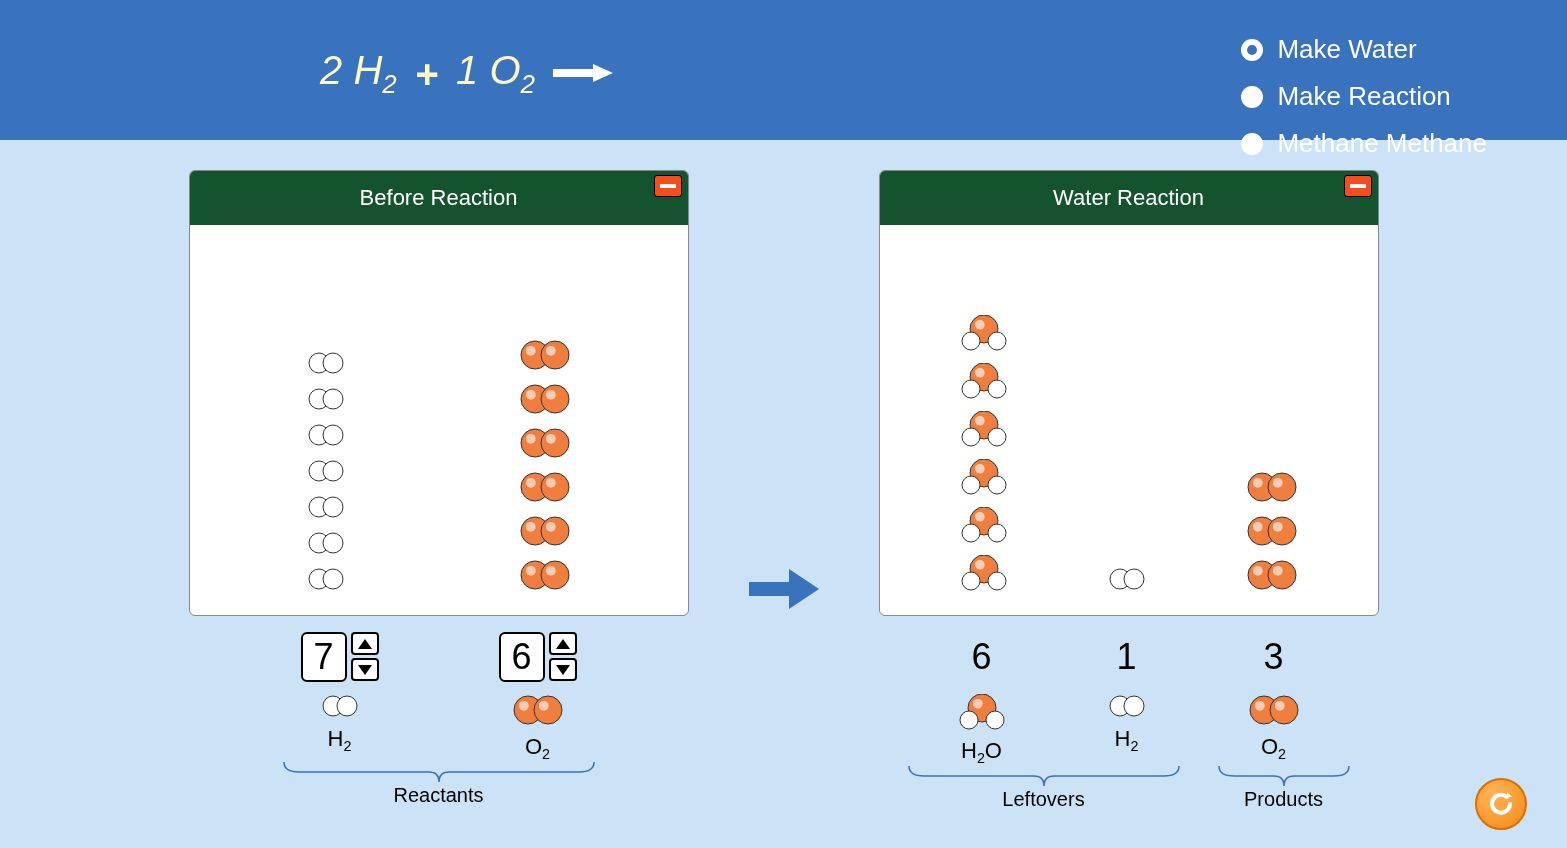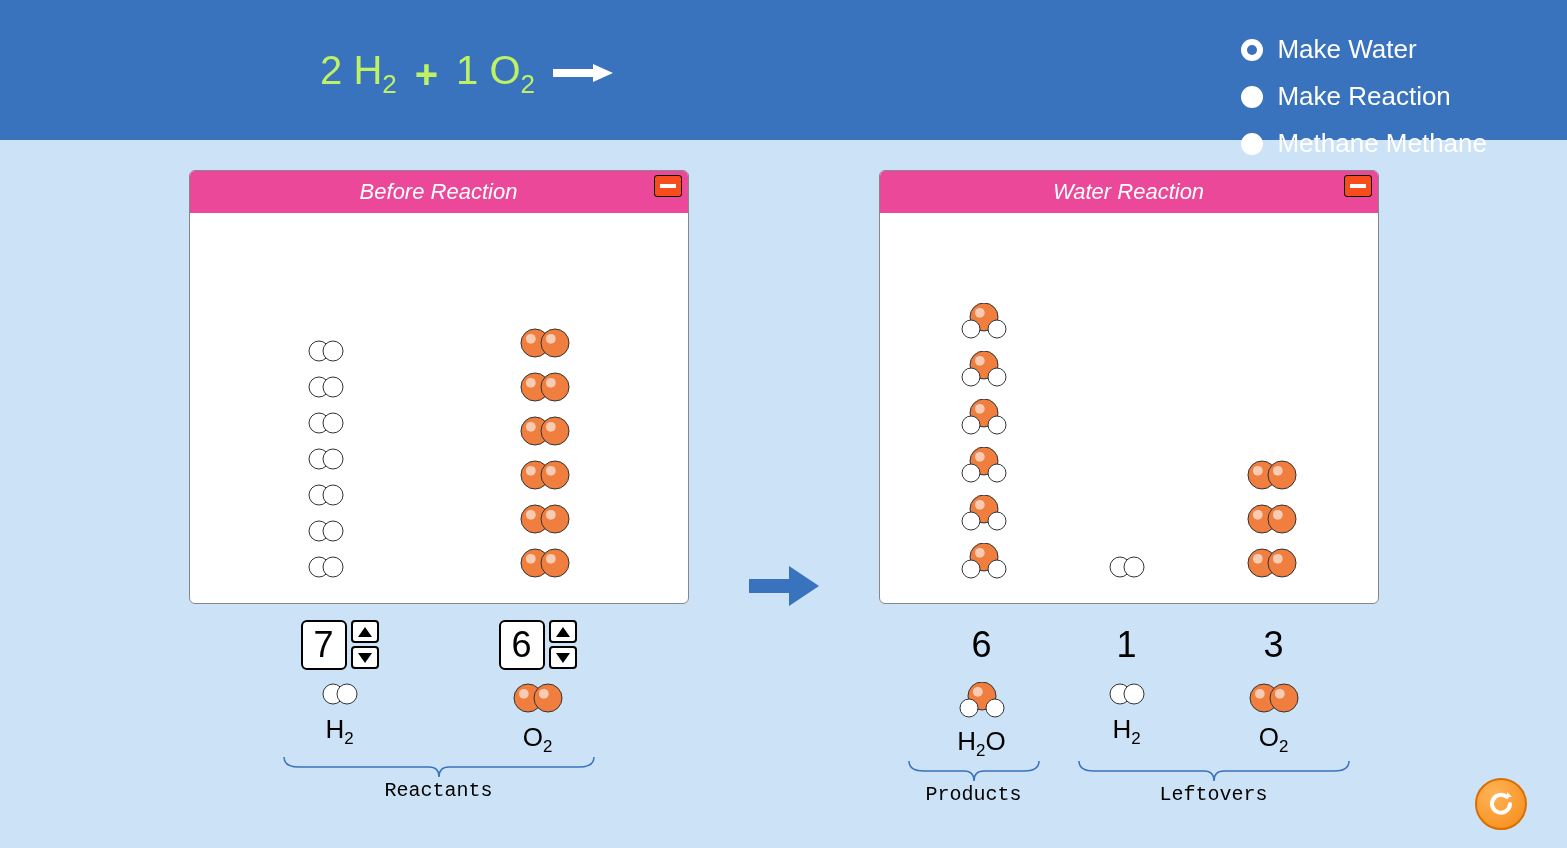--- a/index.html
+++ b/index.html
@@ -13,28 +13,29 @@
     position: relative;
   }
   .header {
     background: #3972bd;
     height: 140px;
     display: flex;
     align-items: center;
     position: relative;
   }
   .equation {
-    color: #bef264;
+    color: #fef9c3;
     font-size: 40px;
     position: absolute;
     left: 320px;
     top: 48px;
     display: flex;
     align-items: center;
     gap: 18px;
+    font-style: italic;
   }
   .equation .sub { font-size: 0.65em; vertical-align: sub; }
   .arrow-eq {
     display: inline-block;
   }
   .reaction-list {
     position: absolute;
     right: 80px;
     top: 18px;
     color: #fff;
@@ -60,27 +61,26 @@
   }
   .panel-wrap { display: flex; flex-direction: column; align-items: center; }
   .panel {
     width: 500px;
     background: #fff;
     border: 1px solid #888;
     border-radius: 6px;
     overflow: hidden;
   }
   .panel-header {
-    background: #ec4899;
+    background: #14532d;
     color: #fff;
     font-size: 22px;
     text-align: center;
-    padding: 8px 0;
+    padding: 14px 0;
     position: relative;
-    font-style: italic;
   }
   .collapse-btn {
     position: absolute;
     right: 6px; top: 4px;
     width: 28px; height: 22px;
     background: #f94c1c;
     border: 1px solid #000;
     border-radius: 3px;
     display: flex; align-items: center; justify-content: center;
     cursor: pointer;
@@ -121,32 +121,32 @@
     width: 28px; height: 23px;
     border: 2px solid #000; border-radius: 4px;
     background: #fff; display: flex; align-items: center; justify-content: center;
     cursor: pointer;
   }
   .sp-btn.up::after { content: ""; border-left: 7px solid transparent; border-right: 7px solid transparent; border-bottom: 10px solid #000; }
   .sp-btn.down::after { content: ""; border-left: 7px solid transparent; border-right: 7px solid transparent; border-top: 10px solid #000; }
 
   .count-static { font-size: 36px; height: 50px; display:flex; align-items:center; justify-content:center;}
   .legend-icon { margin-top: 12px; }
-  .legend-label { font-size: 26px; margin-top: 4px; }
+  .legend-label { font-size: 22px; margin-top: 4px; }
   .legend-label .sub { font-size: 0.65em; vertical-align: sub; }
 
   .bracket-row { margin-top: 0px; position: relative; width: 100%; display:flex; justify-content:center;}
   .bracket {
     position: relative;
     text-align: center;
     font-size: 20px;
     color: #000;
   }
   .bracket svg { display: block; }
-  .bracket-label { margin-top: 2px; font-family: Liberation Mono, monospace; }
+  .bracket-label { margin-top: 2px; }
 
   .reset-btn {
     position: absolute;
     right: 40px;
     bottom: 18px;
     width: 52px; height: 52px;
     border-radius: 50%;
     background: radial-gradient(circle at 35% 30%, #ffb457, #f58a17);
     border: 2px solid #d96f00;
     display: flex; align-items: center; justify-content: center;
@@ -445,30 +445,30 @@
               <circle cx="17" cy="16" r="14" fill="#ef7e3f" stroke="#333" stroke-width="1"></circle>
               <circle cx="12.8" cy="11.8" r="4.8999999999999995" fill="rgba(255,255,255,0.6)"></circle>
               <circle cx="37" cy="16" r="14" fill="#ef7e3f" stroke="#333" stroke-width="1"></circle>
               <circle cx="32.8" cy="11.8" r="4.8999999999999995" fill="rgba(255,255,255,0.6)"></circle>
             </svg></div>
         <div class="legend-label"><span>O</span><span class="sub">2</span></div>
       </div>
     </div>
     <div class="bracket-row" style="gap:30px;">
       <div class="bracket">
+        <svg width="280" height="20" viewBox="0 0 280 20">
+            <path d="M5 0 Q5 10 20 10 L130 10 Q140 10 140 20 Q140 10 150 10 L260 10 Q275 10 275 0" stroke="#3972bd" fill="none" stroke-width="1.5"></path>
+          </svg>
+        <div class="bracket-label">Leftovers</div>
+      </div>
+      <div class="bracket">
         <svg width="140" height="20" viewBox="0 0 140 20">
             <path d="M5 0 Q5 10 20 10 L60 10 Q70 10 70 20 Q70 10 80 10 L120 10 Q135 10 135 0" stroke="#3972bd" fill="none" stroke-width="1.5"></path>
           </svg>
         <div class="bracket-label">Products</div>
-      </div>
-      <div class="bracket">
-        <svg width="280" height="20" viewBox="0 0 280 20">
-            <path d="M5 0 Q5 10 20 10 L130 10 Q140 10 140 20 Q140 10 150 10 L260 10 Q275 10 275 0" stroke="#3972bd" fill="none" stroke-width="1.5"></path>
-          </svg>
-        <div class="bracket-label">Leftovers</div>
       </div>
     </div>
   </div>
 
 </div>
 
 <div class="reset-btn">
   <svg width="30" height="30" viewBox="0 0 30 30" fill="none" stroke-width="4" stroke-linecap="round">
     <path d="M 24 15 A 9 9 0 1 1 21 8"></path>
     <path d="M 21 3 L 21 8 L 26 8" fill="#fff" stroke="none"></path>

